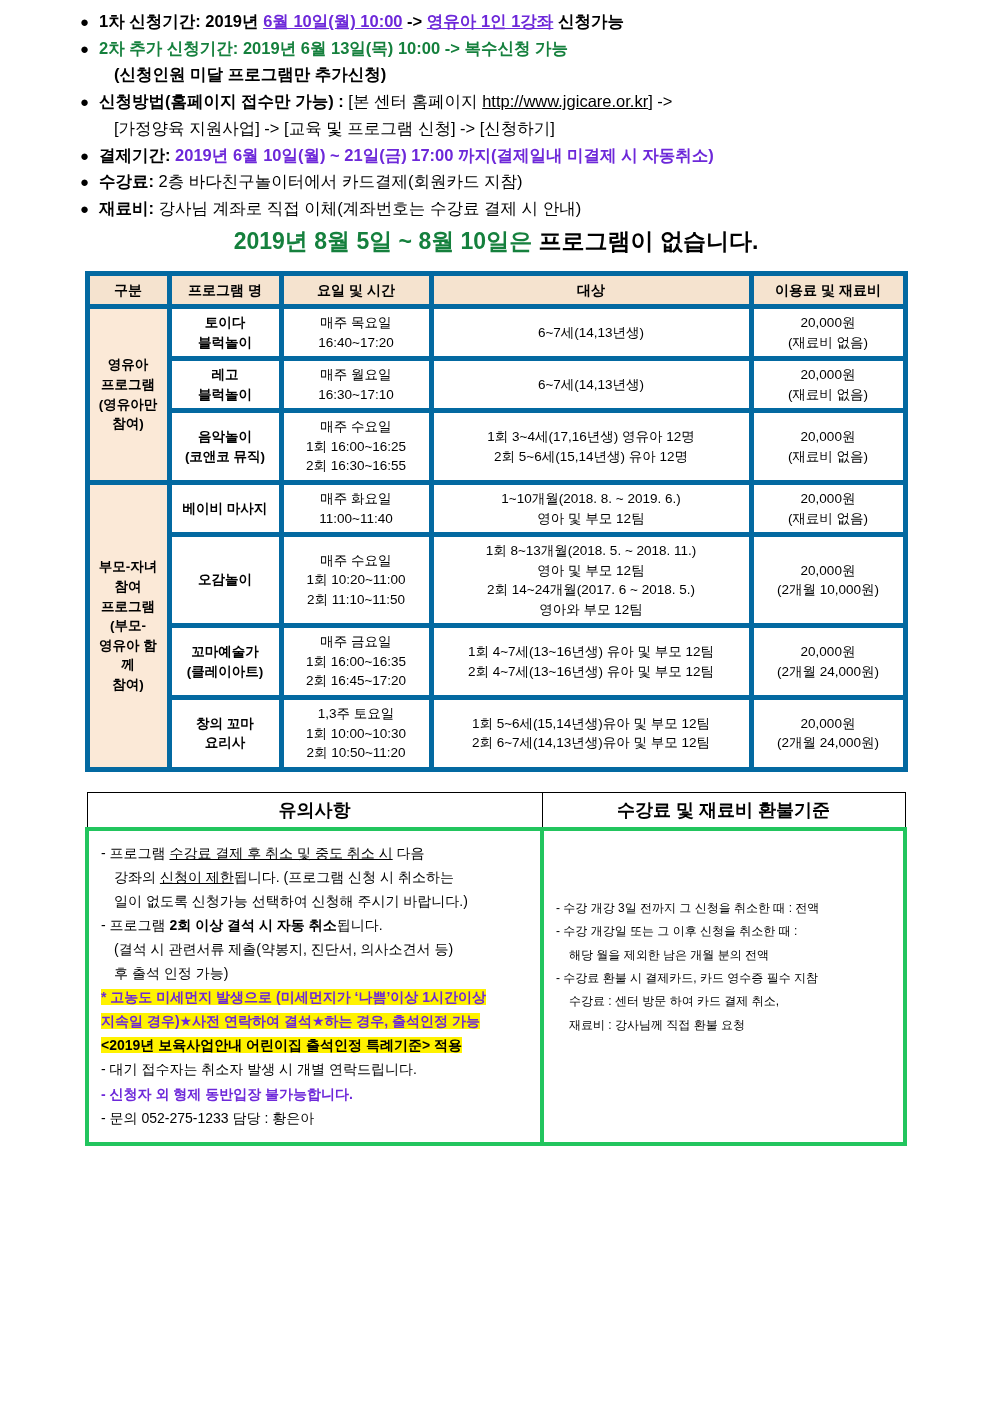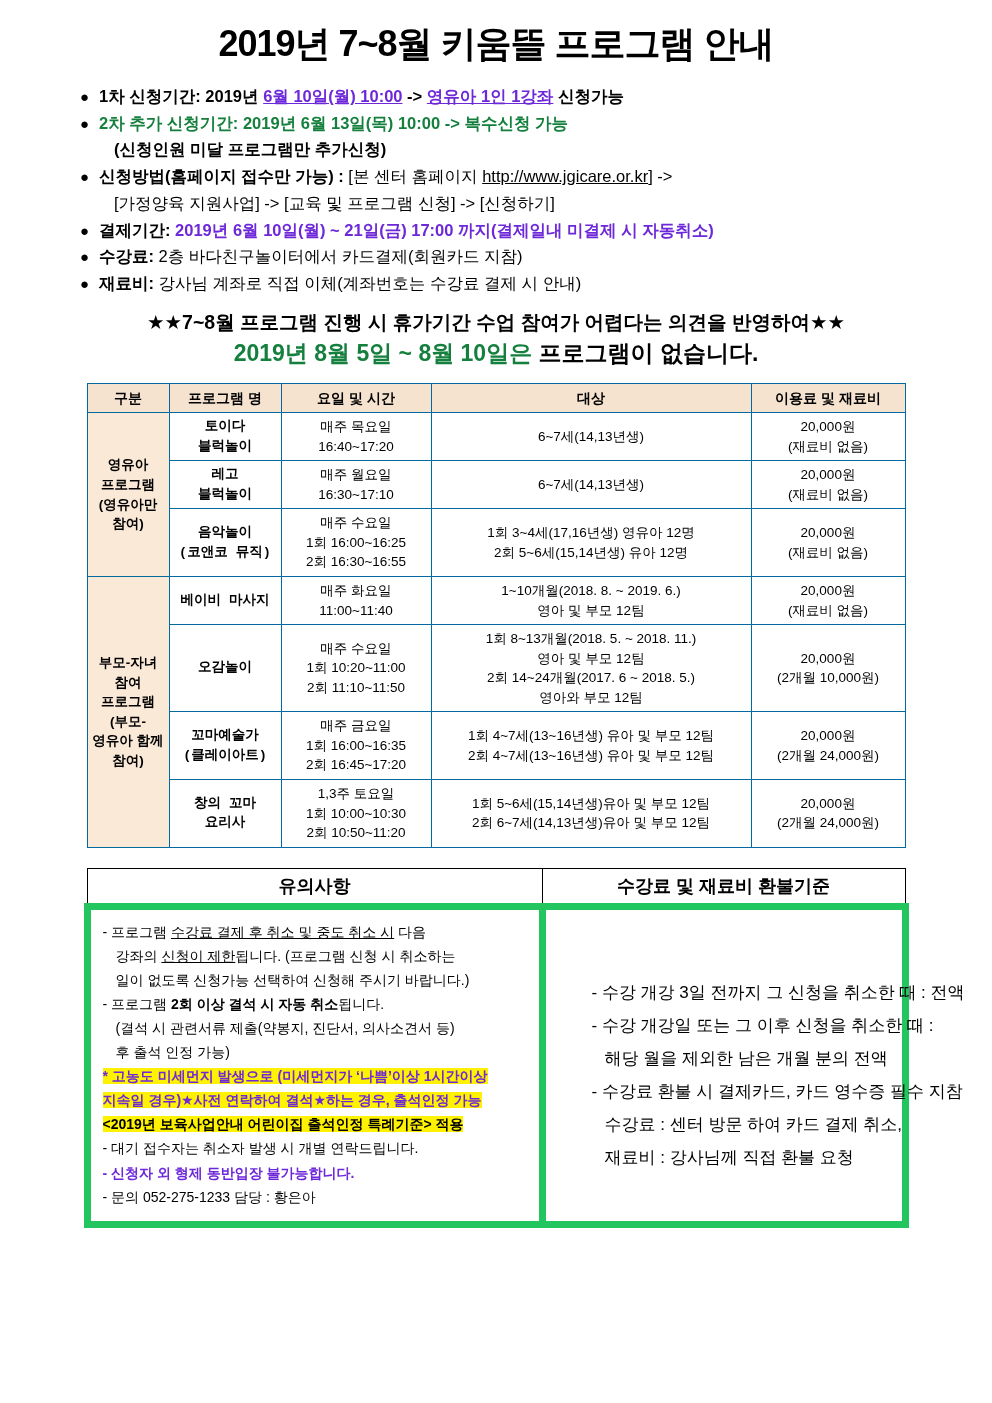--- a/index.html
+++ b/index.html
@@ -63,39 +63,39 @@
   .no-prog .dates { color: #15803d; }
 
   
   table.prog {
     border-collapse: collapse;
     margin: 0 auto;
     width: 818px;
     table-layout: fixed;
   }
   table.prog th, table.prog td {
-    border: 1px solid #0369a1;
+    border: 5px solid #0369a1;
     font-size: 13.5px;
     text-align: center;
     vertical-align: middle;
     padding: 4px 3px;
     line-height: 1.45;
   }
   table.prog th {
     background: #f5e3cf;
     font-weight: bold;
     height: 26px;
     font-size: 14px;
   }
   td.cat {
     background: #fbe9d7;
     font-weight: bold;
     font-size: 14px;
   }
-  td.pname { font-weight: bold; font-size: 14px; font-family: Liberation Mono, monospace; }
+  td.pname { font-weight: bold; font-size: 14px; }
   .cw1 { width: 82px; }
   .cw2 { width: 112px; }
   .cw3 { width: 150px; }
   .cw4 { width: 320px; }
   .cw5 { width: 154px; }
 
   
   table.notes {
     border-collapse: collapse;
     margin: 20px auto 0 auto;
@@ -104,53 +104,51 @@
   }
   table.notes th {
     border: 1px solid #000;
     font-size: 18px;
     font-weight: bold;
     padding: 5px;
     height: 32px;
     margin-left: 36px;
   }
   table.notes td {
-    border: 7px solid #22c55e;
+    border: 4px solid #22c55e;
     vertical-align: top;
     padding: 10px 12px 12px 12px;
   }
   .nw1 { width: 455px; }
   .nw2 { width: 363px; }
   .nlist { font-size: 14px; line-height: 1.72; }
   .nlist .item { white-space: nowrap; }
   .nlist .sub { padding-left: 13px; white-space: nowrap; }
   .hl { background: #fff200; }
-  .rlist { font-size: 17px; line-height: 1.95; padding-top: 56px; margin-left: 34px; }
+  .rlist { font-size: 12px; line-height: 1.95; padding-top: 56px; }
   .rlist .item { white-space: nowrap; }
   .rlist .sub { padding-left: 13px; white-space: nowrap; }
 </style>
 </head>
 <body>
 
 <div class="page">
 
-  <div class="title">2019년 7~8월 키움뜰 프로그램 안내</div>
 
   <div class="bullets">
       <div class="bline"><span class="dot">●</span><span class="b">1차 신청기간: </span><span class="b">2019년 </span><span class="b red u">6월 10일(월) 10:00</span><span class="b"> -&gt; </span><span class="b red u">영유아 1인 1강좌</span><span class="b"> 신청가능</span></div>
       <div class="bline"><span class="dot">●</span><span class="b blue">2차 추가 신청기간: 2019년 6월 13일(목) 10:00 -&gt; </span><span class="b blue">복수신청 가능</span></div>
       <div class="bline indent"><span class="b">(신청인원 미달 프로그램만 추가신청)</span></div>
       <div class="bline"><span class="dot">●</span><span class="b">신청방법(홈페이지 접수만 가능) :</span><span> [본 센터 홈페이지 </span><span class="u">http://www.jgicare.or.kr</span><span>] -&gt;</span></div>
       <div class="bline indent"><span>[가정양육 지원사업] -&gt; [교육 및 프로그램 신청] -&gt; [신청하기]</span></div>
       <div class="bline"><span class="dot">●</span><span class="b">결제기간: </span><span class="b red">2019년 6월 10일(월) ~ 21일(금) 17:00 까지(결제일내 미결제 시 자동취소)</span></div>
       <div class="bline"><span class="dot">●</span><span class="b">수강료:</span><span> 2층 바다친구놀이터에서 카드결제(회원카드 지참)</span></div>
       <div class="bline"><span class="dot">●</span><span class="b">재료비:</span><span> 강사님 계좌로 직접 이체(계좌번호는 수강료 결제 시 안내)</span></div>
     </div>
 
-  <div class="star-note">★★7~8월 프로그램 진행 시 휴가기간 수업 참여가 어렵다는 의견을 반영하여★★</div>
   <div class="no-prog">
     <span class="dates">2019년 8월 5일 ~ 8월 10일은 </span><span>프로그램이 없습니다.</span>
   </div>
 
   <table class="prog">
     <colgroup>
       <col class="cw1">
         <col class="cw2">
         <col class="cw3">
         <col class="cw4">

